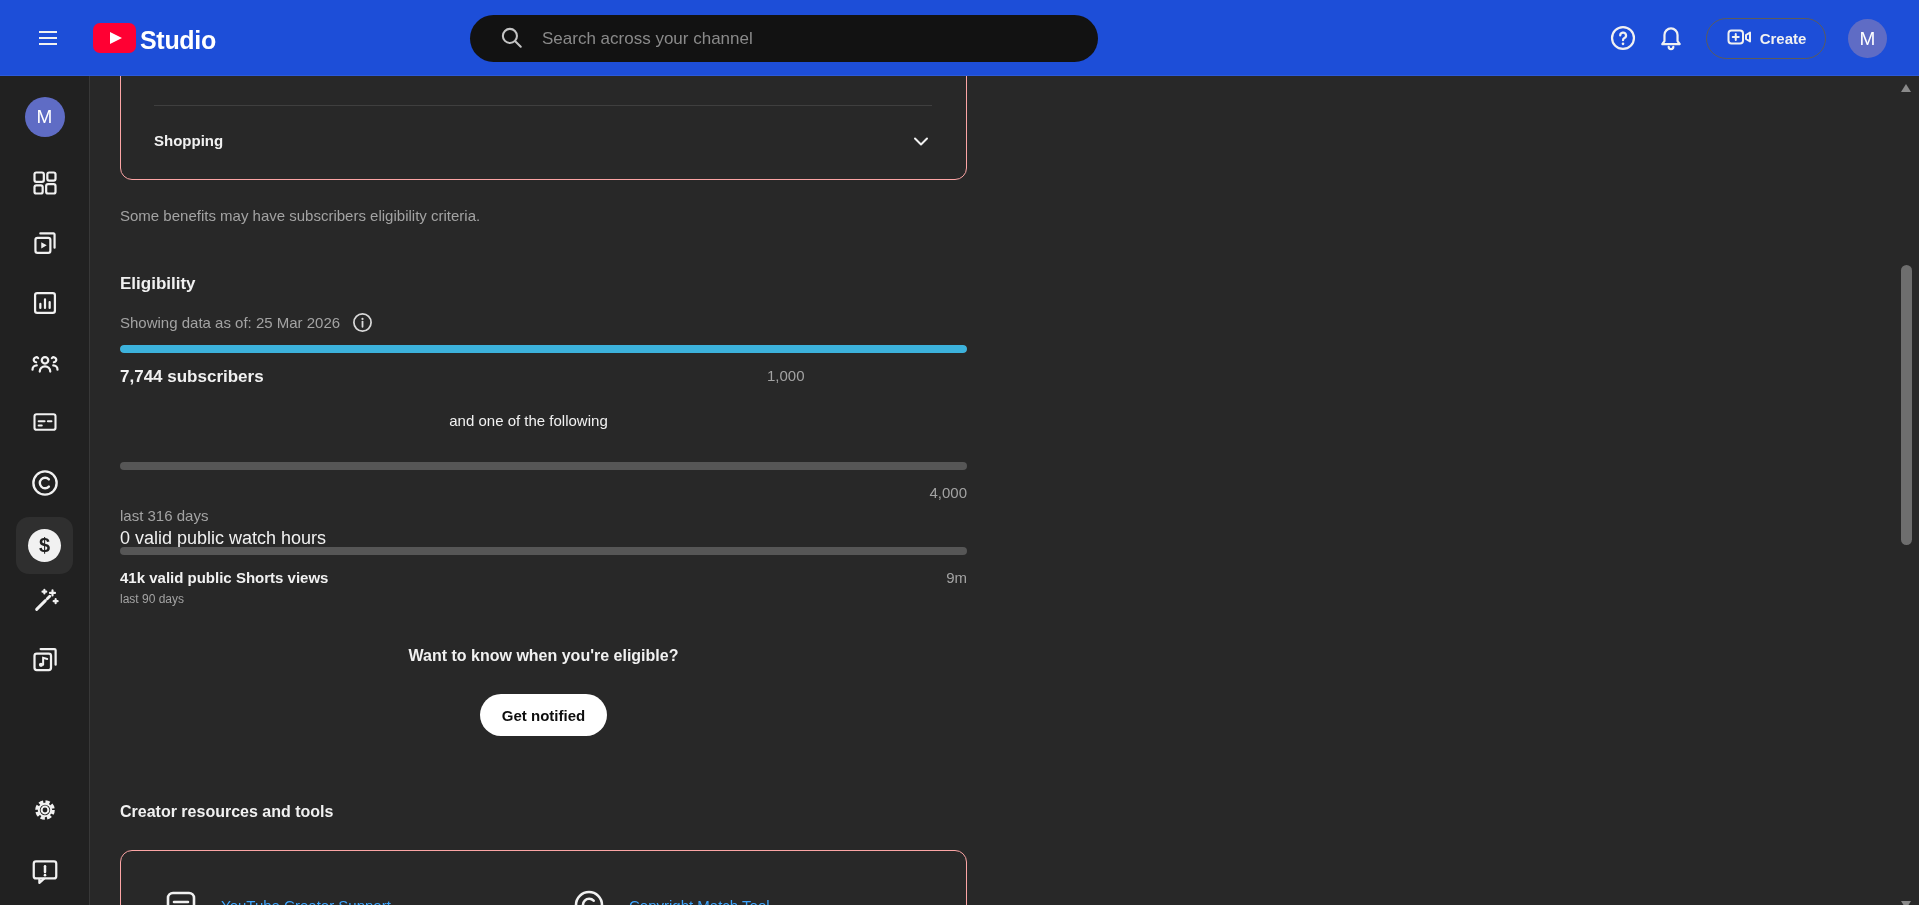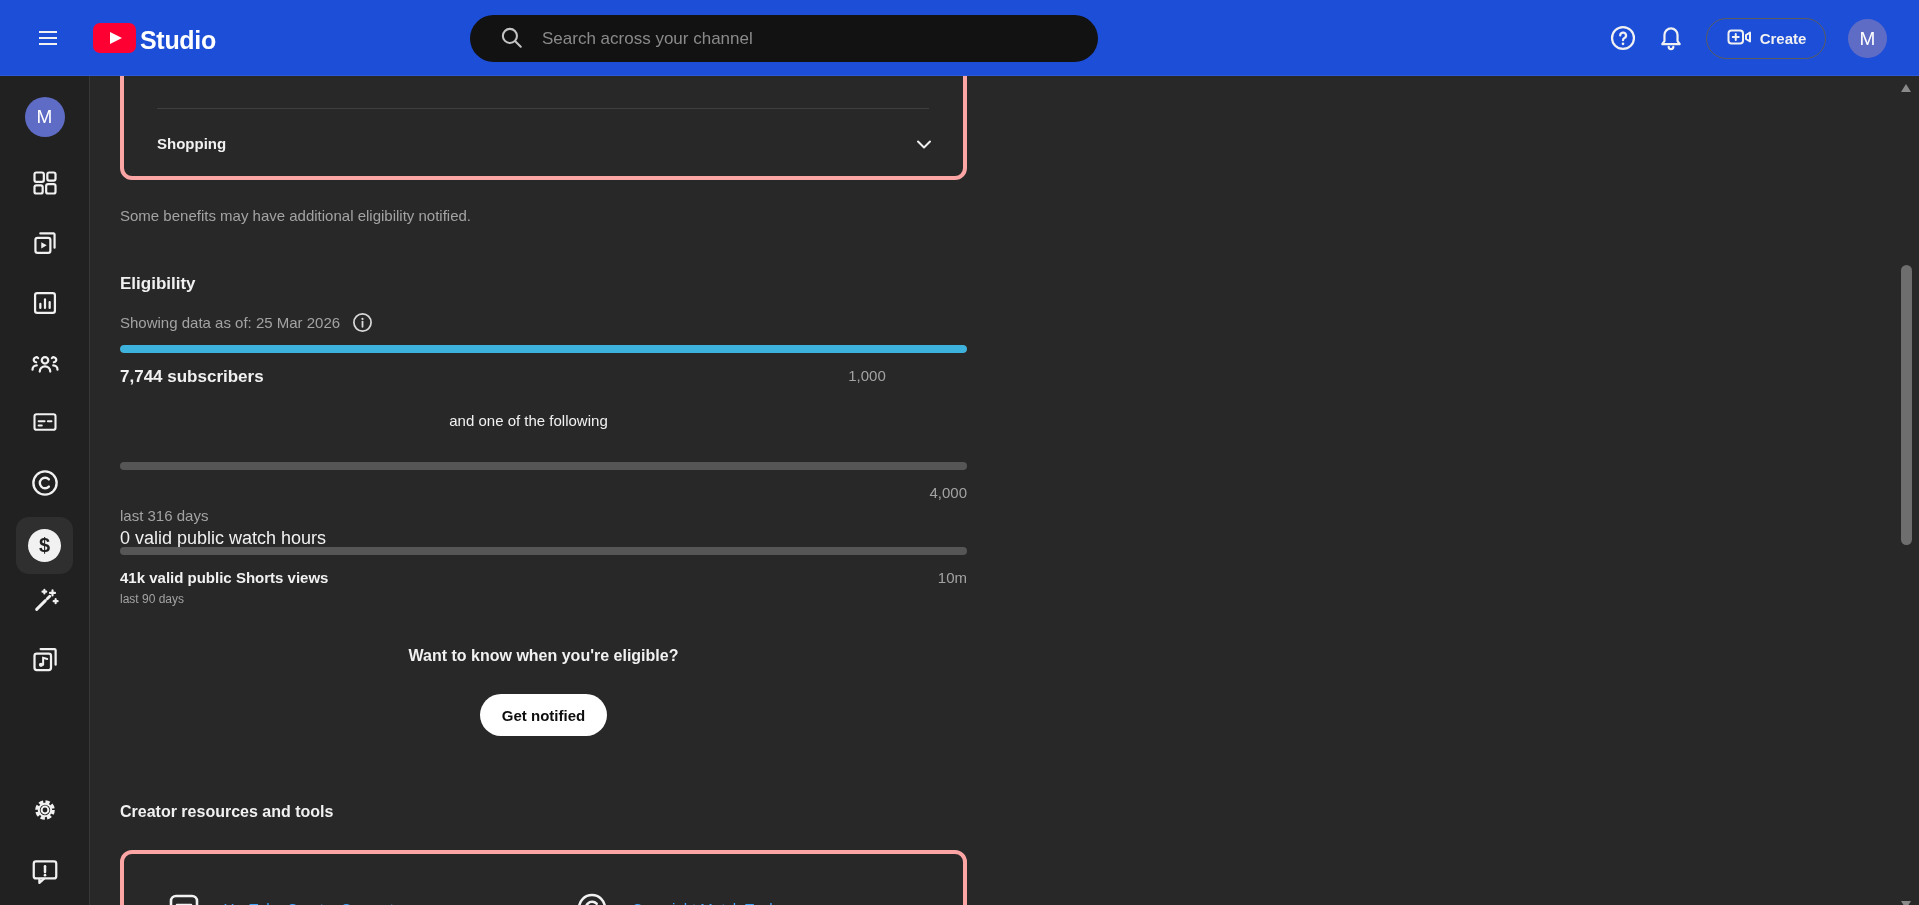--- a/index.html
+++ b/index.html
@@ -34,21 +34,21 @@
   .sb-avatar { width:40px; height:40px; font-size:19px; }
   .moneypill { position:absolute; left:16px; top:441px; width:57px; height:57px; background:#2f2f2f;
                border-radius:13px; display:flex; align-items:center; justify-content:center; cursor:pointer; }
   .moneycircle { width:33px; height:33px; border-radius:50%; background:#f1f1f1; color:#212121;
                  display:flex; align-items:center; justify-content:center; font-size:20px; font-weight:700; }
 
   
   .txt-primary { color:#f1f1f1; }
   .txt-secondary { color:#a3a3a3; }
   .abs { position:absolute; }
-  .card { position:absolute; border:4px solid #fca5a5; border-radius:12px; background:#282828; }
+  .card { position:absolute; border:1px solid #fca5a5; border-radius:12px; background:#282828; }
   .bar-track { position:absolute; left:120px; width:847px; height:8px; border-radius:4px; background:#565656; overflow:hidden; }
   .bar-fill { height:100%; border-radius:4px; background:#3cb2dc; }
   .pill-btn { position:absolute; background:#fff; color:#0d0d0d; font-size:15px; font-weight:700;
               border:none; border-radius:21px; cursor:pointer; font-family:"Liberation Sans",sans-serif; }
   .link { color:#3ea6ff; font-size:15px; font-weight:400; cursor:pointer; text-decoration:none; }
 
   
   .sb-thumb { position:absolute; left:1901px; top:265px; width:11px; height:280px; background:#6e6e6e;
               border-radius:6px; z-index:6; cursor:pointer; }
   .sb-up { position:absolute; left:1901px; top:84px; width:0; height:0; border-left:5.5px solid transparent;
@@ -66,55 +66,55 @@
     <div style="position:absolute; left:0; right:0; top:65px; bottom:0;">
       <span class="txt-primary" style="position:absolute; left:33px; top:26px; font-size:15px; font-weight:700;">Shopping</span>
       <span class="abs" style="left:788px; top:23px; width:24px; height:24px;">
         <svg width="24" height="24" viewBox="0 0 24 24">
             <path d="M6 9.5l6 6 6-6" fill="none" stroke="#f1f1f1" stroke-width="2" stroke-linecap="round" stroke-linejoin="round"></path>
           </svg>
       </span>
     </div>
   </div>
 
-  <div class="abs txt-secondary" style="left:120px; top:207px; font-size:15px;">Some benefits may have additional eligibility notified.</div>
+  <div class="abs txt-secondary" style="left:120px; top:207px; font-size:15px;">Some benefits may have subscribers eligibility criteria.</div>
 
   <div class="abs txt-primary" style="left:120px; top:274px; font-size:17px; font-weight:700;">Eligibility</div>
 
   <div class="abs" style="left:120px; top:312px; display:flex; align-items:center; gap:12px;">
     <span class="txt-secondary" style="font-size:15px;">Showing data as of: 25 Mar 2026</span>
     <span style="width:21px; height:21px;">
       <svg width="21" height="21" viewBox="0 0 21 21">
         <circle cx="10.5" cy="10.5" r="8.6" fill="none" stroke="#d9d9d9" stroke-width="1.7"></circle>
         <circle cx="10.5" cy="6.9" r="1.1" fill="#d9d9d9"></circle>
         <path d="M10.5 9.6v5.2" stroke="#d9d9d9" stroke-width="1.8" stroke-linecap="round"></path>
       </svg>
     </span>
   </div>
 
   <div class="bar-track" style="top:345px;">
     <div class="bar-fill" style="width:100%"></div>
   </div>
   <div class="abs txt-primary" style="left:120px; top:367px; font-size:17px; font-weight:700;">7,744 subscribers</div>
-  <div class="abs txt-secondary" style="left:767px; top:367px; width:200px; text-align:center; font-size:15px;">1,000</div>
+  <div class="abs txt-secondary" style="left:767px; top:367px; width:200px; text-align:left; font-size:15px;">1,000</div>
 
   <div class="abs txt-primary" style="left:120px; top:412px; width:817px; text-align:center; font-size:15px; font-weight:400;">and one of the following</div>
 
   <div class="bar-track" style="top:462px;">
     <div class="bar-fill" style="width:0%"></div>
   </div>
   <div class="abs txt-primary" style="left:120px; top:484px; font-size:18px; font-weight:400;margin-top:44px;">0 valid public watch hours</div>
   <div class="abs txt-secondary" style="left:767px; top:484px; width:200px; text-align:right; font-size:15px;">4,000</div>
   <div class="abs txt-secondary" style="left:120px; top:507px; font-size:15px;">last 316 days</div>
 
   <div class="bar-track" style="top:547px;">
     <div class="bar-fill" style="width:0%"></div>
   </div>
   <div class="abs txt-primary" style="left:120px; top:569px; font-size:15px; font-weight:700;">41k valid public Shorts views</div>
-  <div class="abs txt-secondary" style="left:767px; top:569px; width:200px; text-align:right; font-size:15px;">10m</div>
+  <div class="abs txt-secondary" style="left:767px; top:569px; width:200px; text-align:right; font-size:15px;">9m</div>
   <div class="abs txt-secondary" style="left:120px; top:592px; font-size:12px;">last 90 days</div>
 
   <div class="abs txt-primary" style="left:120px; top:647px; width:847px; text-align:center; font-size:16px; font-weight:700;">Want to know when you're eligible?</div>
 
   <button class="pill-btn" style="left:480px; top:694px; width:127px; height:42px;">Get notified</button>
 
   <div class="abs txt-primary" style="left:120px; top:803px; font-size:16px; font-weight:700;">Creator resources and tools</div>
 
   <div class="card" style="left:120px; top:850px; width:847px; height:120px;">
     <span class="abs" style="left:42px; top:36px; width:36px; height:36px;">

